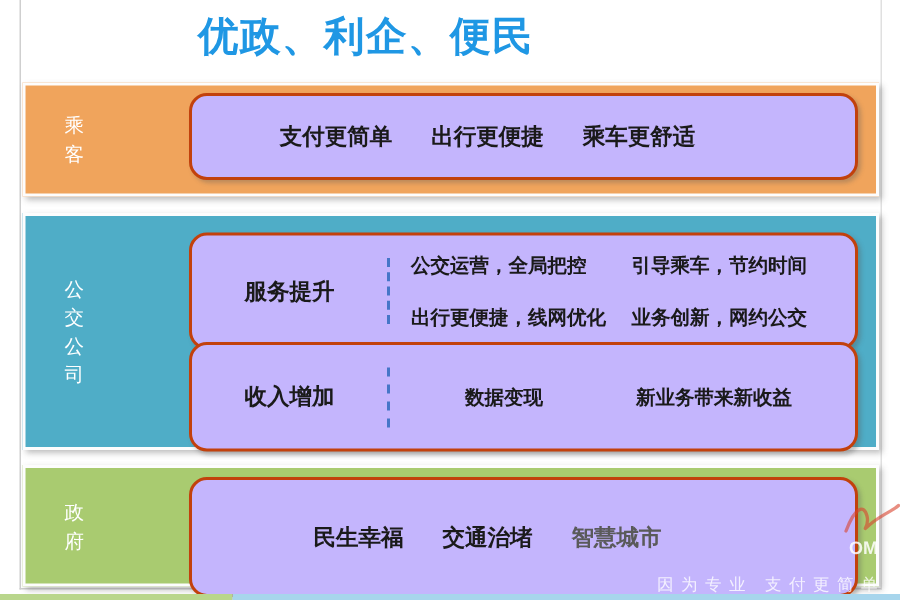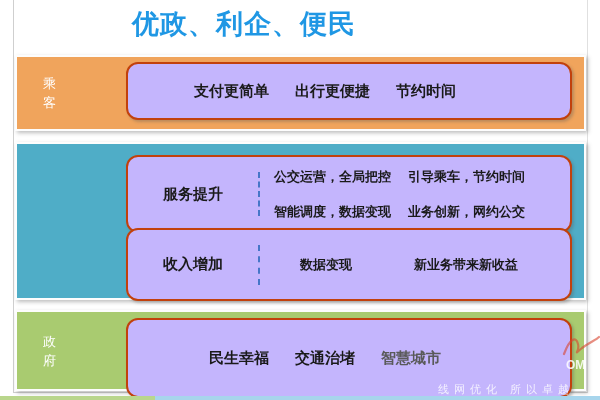--- a/index.html
+++ b/index.html
@@ -58,21 +58,21 @@
   }
   .vdivider.tall  { height:44px; }
   .vdivider.short { height:40px; }
   .grid2 {
     display:grid; grid-template-columns:auto auto;
     column-gap:22px; row-gap:10px;
     font-size:13px; font-weight:bold; margin-left:14px;
     white-space:nowrap;
     gap:17px;
   }
-  .center-item { font-size:13px; font-weight:bold; margin-left:40px; white-space:nowrap; }
+  .center-item { font-size:13px; font-weight:bold; margin-left:50px; white-space:nowrap; }
   .stack2 {
     display:flex; flex-direction:row; gap:7px; align-items:center;
     font-size:13px; font-weight:bold; margin-left:62px; white-space:nowrap;
   }
   .faded { color:#5a5a5a; }
   .bottom-strip { position:absolute; left:0; top:396px; width:600px; height:4px; }
   .strip-green { position:absolute; left:0; top:0; width:155px; height:4px; background:#B9D68C; }
   .strip-blue  { position:absolute; left:155px; top:0; width:445px; height:4px; background:#A7D5EC; }
   .wm-slogan {
     position:absolute; left:438px; top:382px; width:162px;
@@ -91,33 +91,34 @@
 <div class="stage">
   <div class="frame"></div>
 
   <div class="title">优政、利企、便民</div>
 
   <section class="band band-passenger">
     <div class="vlabel">乘客</div>
     <div class="wbox box-passenger box-row shift-left">
       <span class="item">支付更简单</span>
       <span class="item">出行更便捷</span>
-      <span class="item">节约时间</span>
+      <span class="item">乘车更舒适</span>
     </div>
   </section>
 
   <section class="band band-company">
+    <div class="vlabel">公交公司</div>
 
     <div class="wbox box-service">
       <div class="heading">服务提升</div>
       <div class="vdivider tall"></div>
       <div class="grid2">
         <span>公交运营，全局把控</span>
         <span>引导乘车，节约时间</span>
-        <span>智能调度，数据变现</span>
+        <span>出行更便捷，线网优化</span>
         <span>业务创新，网约公交</span>
       </div>
     </div>
 
     <div class="wbox box-revenue">
       <div class="heading">收入增加</div>
       <div class="vdivider short"></div>
       <div class="center-item">数据变现</div>
       <div class="stack2">
         <span>新业务带来新收益</span>
@@ -131,19 +132,19 @@
       <span class="item">民生幸福</span>
       <span class="item">交通治堵</span>
       <span class="item faded">智慧城市</span>
     </div>
   </section>
 
   <svg class="wm-sig" width="38" height="26" viewBox="0 0 38 26">
     <path d="M2 20 C8 4, 14 2, 16 10 C18 18, 10 22, 20 14 C28 8, 34 6, 37 3" stroke="#D9442F" stroke-width="2.2" fill="none" stroke-linecap="round"></path>
   </svg>
   <div class="wm-om">OM</div>
-  <div class="wm-slogan">线网优化 所以卓越</div>
+  <div class="wm-slogan">因为专业 支付更简单</div>
 
   <div class="bottom-strip">
     <span class="strip-green"></span>
     <span class="strip-blue"></span>
   </div>
 </div>
 
 </body></html>

